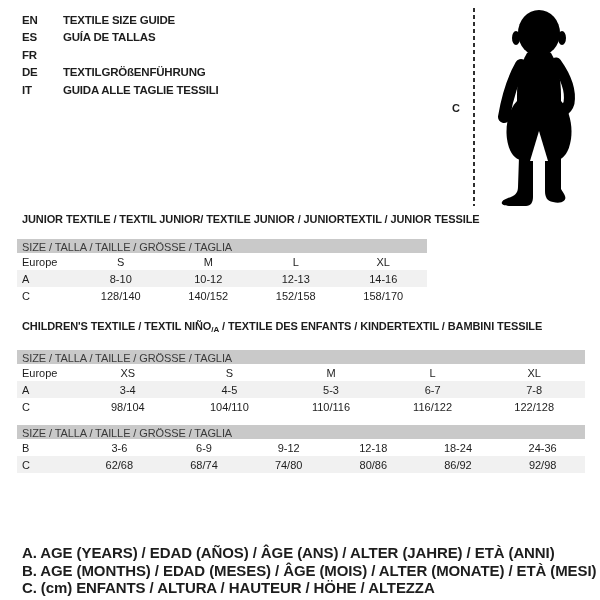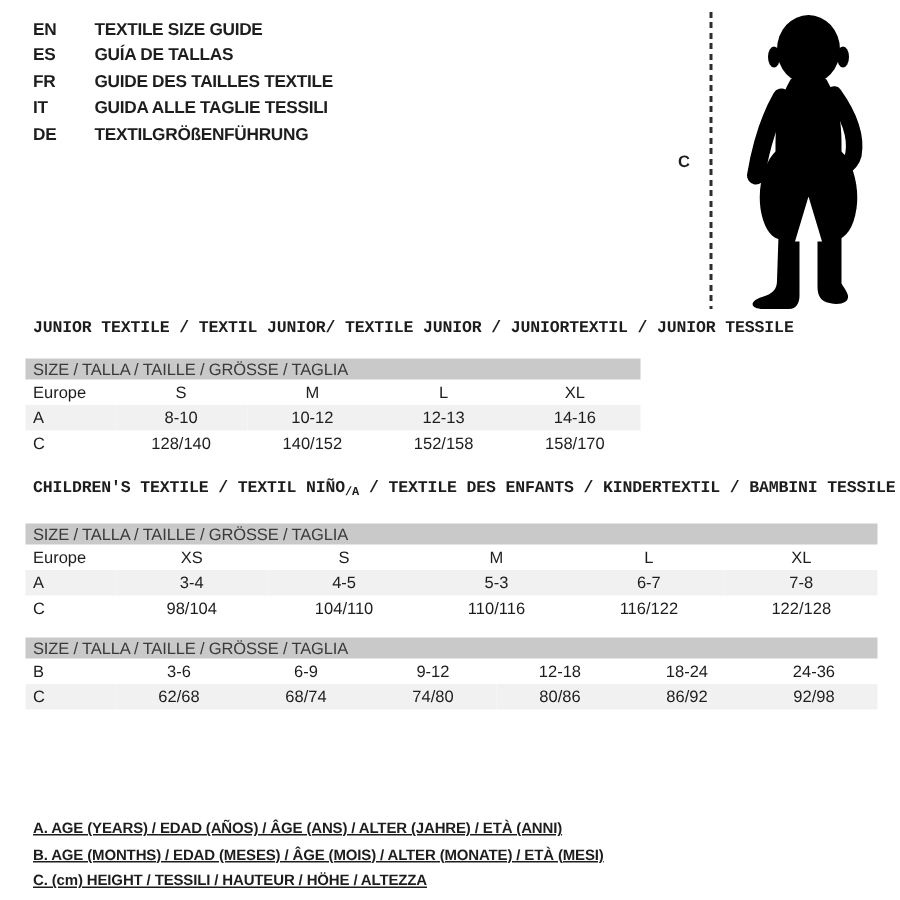--- a/index.html
+++ b/index.html
@@ -21,62 +21,61 @@
   }
   .c-label{position:absolute;left:452px;top:102px;font-size:11px;font-weight:bold;}
   .silhouette{position:absolute;left:487px;top:7px;width:106px;height:200px;}
   
   .tbl{position:absolute;left:17px;}
   #sec1{top:212px;width:410px;}
   #sec2{top:319px;width:568px;}
   #sec3{top:425px;width:568px;}
   .tbl-title{
     font-size:11px;font-weight:bold;line-height:14px;letter-spacing:-0.1px;
-    padding-left:5px;margin-bottom:13px;white-space:nowrap;font-family:Liberation Mono, monospace;
+    padding-left:5px;margin-bottom:13px;white-space:nowrap;
   }
   #sec2 .tbl-title{}
   #sec3 .tbl-title{white-space:normal;margin-bottom:12px;}
   .subscript{font-size:8px;vertical-align:-2px;}
   .size-bar{
     height:14px;line-height:17px;background:#c9c9c9;color:#3a3a3a;
     font-size:11px;padding-left:5px;letter-spacing:-0.1px;
   }
   .size-table{width:100%;border-collapse:collapse;table-layout:fixed;font-size:11px;color:#1d1d1d;}
   .size-table td{height:17px;padding:0;text-align:center;vertical-align:middle;}
   .size-table td.row-label{width:55px;text-align:left;padding-left:5px;}
   .size-table tr:nth-child(even){background:#f1f1f1;}
   
   .notes{position:absolute;left:22px;top:544px;}
-  .note{font-size:10px;font-weight:bold;line-height:17.5px;letter-spacing:-0.1px;white-space:nowrap;text-decoration:underline;}
+  .note{font-size:15px;font-weight:bold;line-height:17.5px;letter-spacing:-0.1px;white-space:nowrap;}
 </style>
 </head>
 <body>
 
 <div>
 
   <div class="lang-block">
     <div class="lang-row">
       <span class="lang-code">EN</span>
       <span class="lang-title">TEXTILE SIZE GUIDE</span>
     </div>
     <div class="lang-row">
       <span class="lang-code">ES</span>
       <span class="lang-title">GUÍA DE TALLAS</span>
     </div>
     <div class="lang-row">
       <span class="lang-code">FR</span>
-      <span class="lang-title">GUIDE DES TAILLES TEXTILE</span>
+    </div>
+    <div class="lang-row">
+      <span class="lang-code">DE</span>
+      <span class="lang-title">TEXTILGRÖßENFÜHRUNG</span>
     </div>
     <div class="lang-row">
       <span class="lang-code">IT</span>
       <span class="lang-title">GUIDA ALLE TAGLIE TESSILI</span>
-    </div>
-    <div class="lang-row">
-      <span class="lang-code">DE</span>
-      <span class="lang-title">TEXTILGRÖßENFÜHRUNG</span>
     </div>
   </div>
 
   <div class="figure">
     <span class="c-label">C</span>
     <div class="dashed-line"></div>
     <svg class="silhouette" viewBox="0 0 106 200" aria-hidden="true">
       <g fill="#000000">
         <ellipse cx="52" cy="26" rx="21" ry="23"></ellipse>
         <ellipse cx="29" cy="31" rx="4" ry="7"></ellipse>
@@ -177,16 +176,16 @@
             <td>86/92</td>
             <td>92/98</td>
           </tr>
         </tbody>
     </table>
   </section>
 
   <div class="notes">
     <div class="note">A. AGE (YEARS) / EDAD (AÑOS) / ÂGE (ANS) / ALTER (JAHRE) / ETÀ (ANNI)</div>
     <div class="note">B. AGE (MONTHS) / EDAD (MESES) / ÂGE (MOIS) / ALTER (MONATE) / ETÀ (MESI)</div>
-    <div class="note">C. (cm) HEIGHT / TESSILI / HAUTEUR / HÖHE / ALTEZZA</div>
+    <div class="note">C. (cm) ENFANTS / ALTURA / HAUTEUR / HÖHE / ALTEZZA</div>
   </div>
 
 </div>
 
 </body></html>

